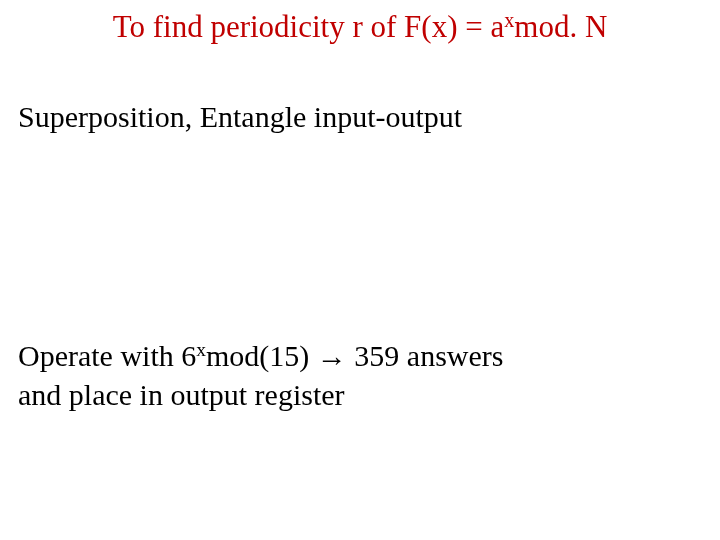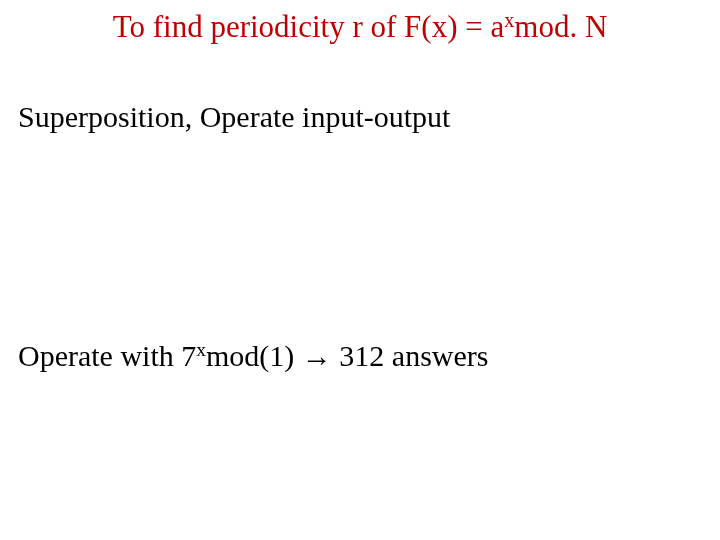--- a/index.html
+++ b/index.html
@@ -17,20 +17,21 @@
 </style>
 </head>
 <body>
 
 <div class="slide">
 
   <div class="title">
     <span>To find periodicity r of F(x) = a</span><span class="sup">x</span><span>mod. N</span>
   </div>
 
-  <div class="line sub">Superposition, Operate input-output</div>
+  <div class="line sub">Superposition, Entangle input-output</div>
 
 
   <div class="line op1">
-    <span>Operate with 7</span><span class="sup">x</span><span>mod(1) </span><span class="arrow">→</span><span> 312 answers</span>
+    <span>Operate with 6</span><span class="sup">x</span><span>mod(15) </span><span class="arrow">→</span><span> 359 answers</span>
   </div>
+  <div class="line op2">and place in output register</div>
 
 </div>
 
 </body></html>

